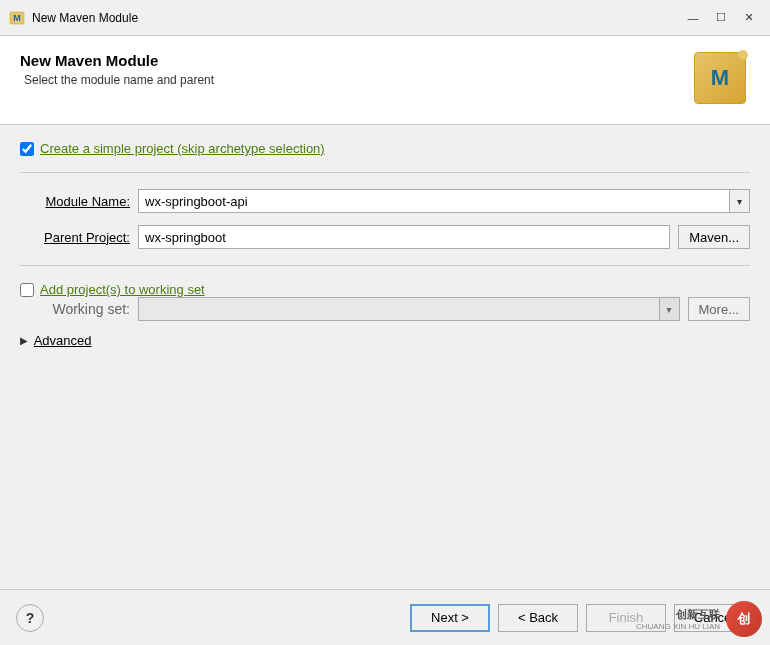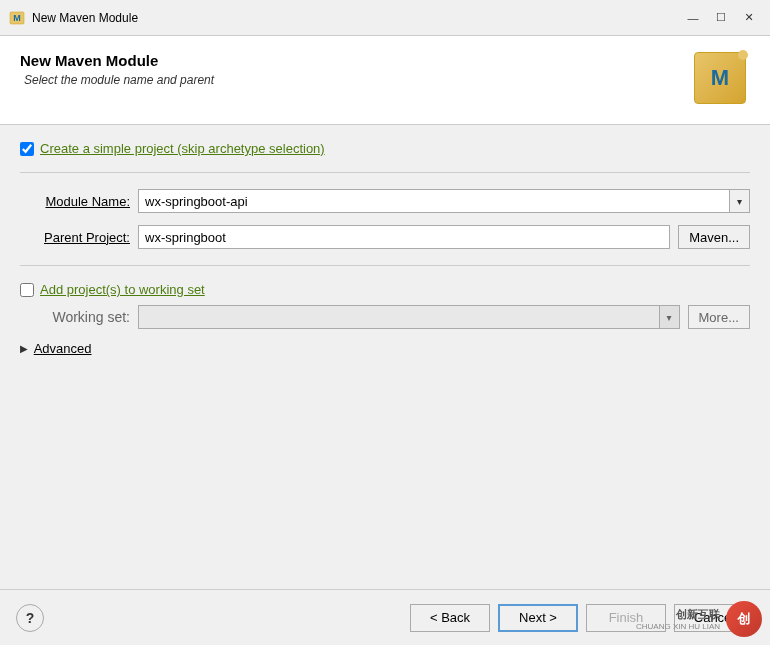--- a/index.html
+++ b/index.html
@@ -87,21 +87,20 @@
       font-size: 15px;
       font-weight: bold;
       color: #000;
       margin-bottom: 4px;
     }
 
     .dialog-subtitle {
       font-size: 12px;
       color: #333;
       margin-left: 4px;
-      font-style: italic;
     }
 
     .dialog-header-icon {
       width: 56px;
       height: 56px;
       position: relative;
       flex-shrink: 0;
     }
 
     .maven-icon {
@@ -229,21 +228,21 @@
 
     .divider-line {
       border: none;
       border-top: 1px solid #ccc;
       margin: 4px 0;
     }
 
     .working-set-section {
       display: flex;
       flex-direction: column;
-      gap: 8px;
+      gap: 0;
     }
 
     .working-set-row {
       display: flex;
       align-items: center;
       gap: 8px;
     }
 
     .working-set-label {
       font-size: 14px;
@@ -450,22 +449,22 @@
       <span class="advanced-label">Advanced</span>
     </div>
 
     <div class="content-area"></div>
 
   </div>
 
   <div class="dialog-footer">
     <button class="footer-help">?</button>
     <div class="footer-buttons">
+      <button class="footer-btn primary">Next &gt;</button>
       <button class="footer-btn">&lt; Back</button>
-      <button class="footer-btn primary">Next &gt;</button>
       <button class="footer-btn" disabled="">Finish</button>
       <button class="footer-btn">Cancel</button>
     </div>
   </div>
 
 </div>
 
 <div style="position:fixed; bottom:8px; right:8px; display:flex; align-items:center; gap:6px; pointer-events:none;">
   <div style="display:flex; flex-direction:column; text-align:right;">
     <span style="font-size:11px; color:#555; font-weight:bold;">创新互联</span>

